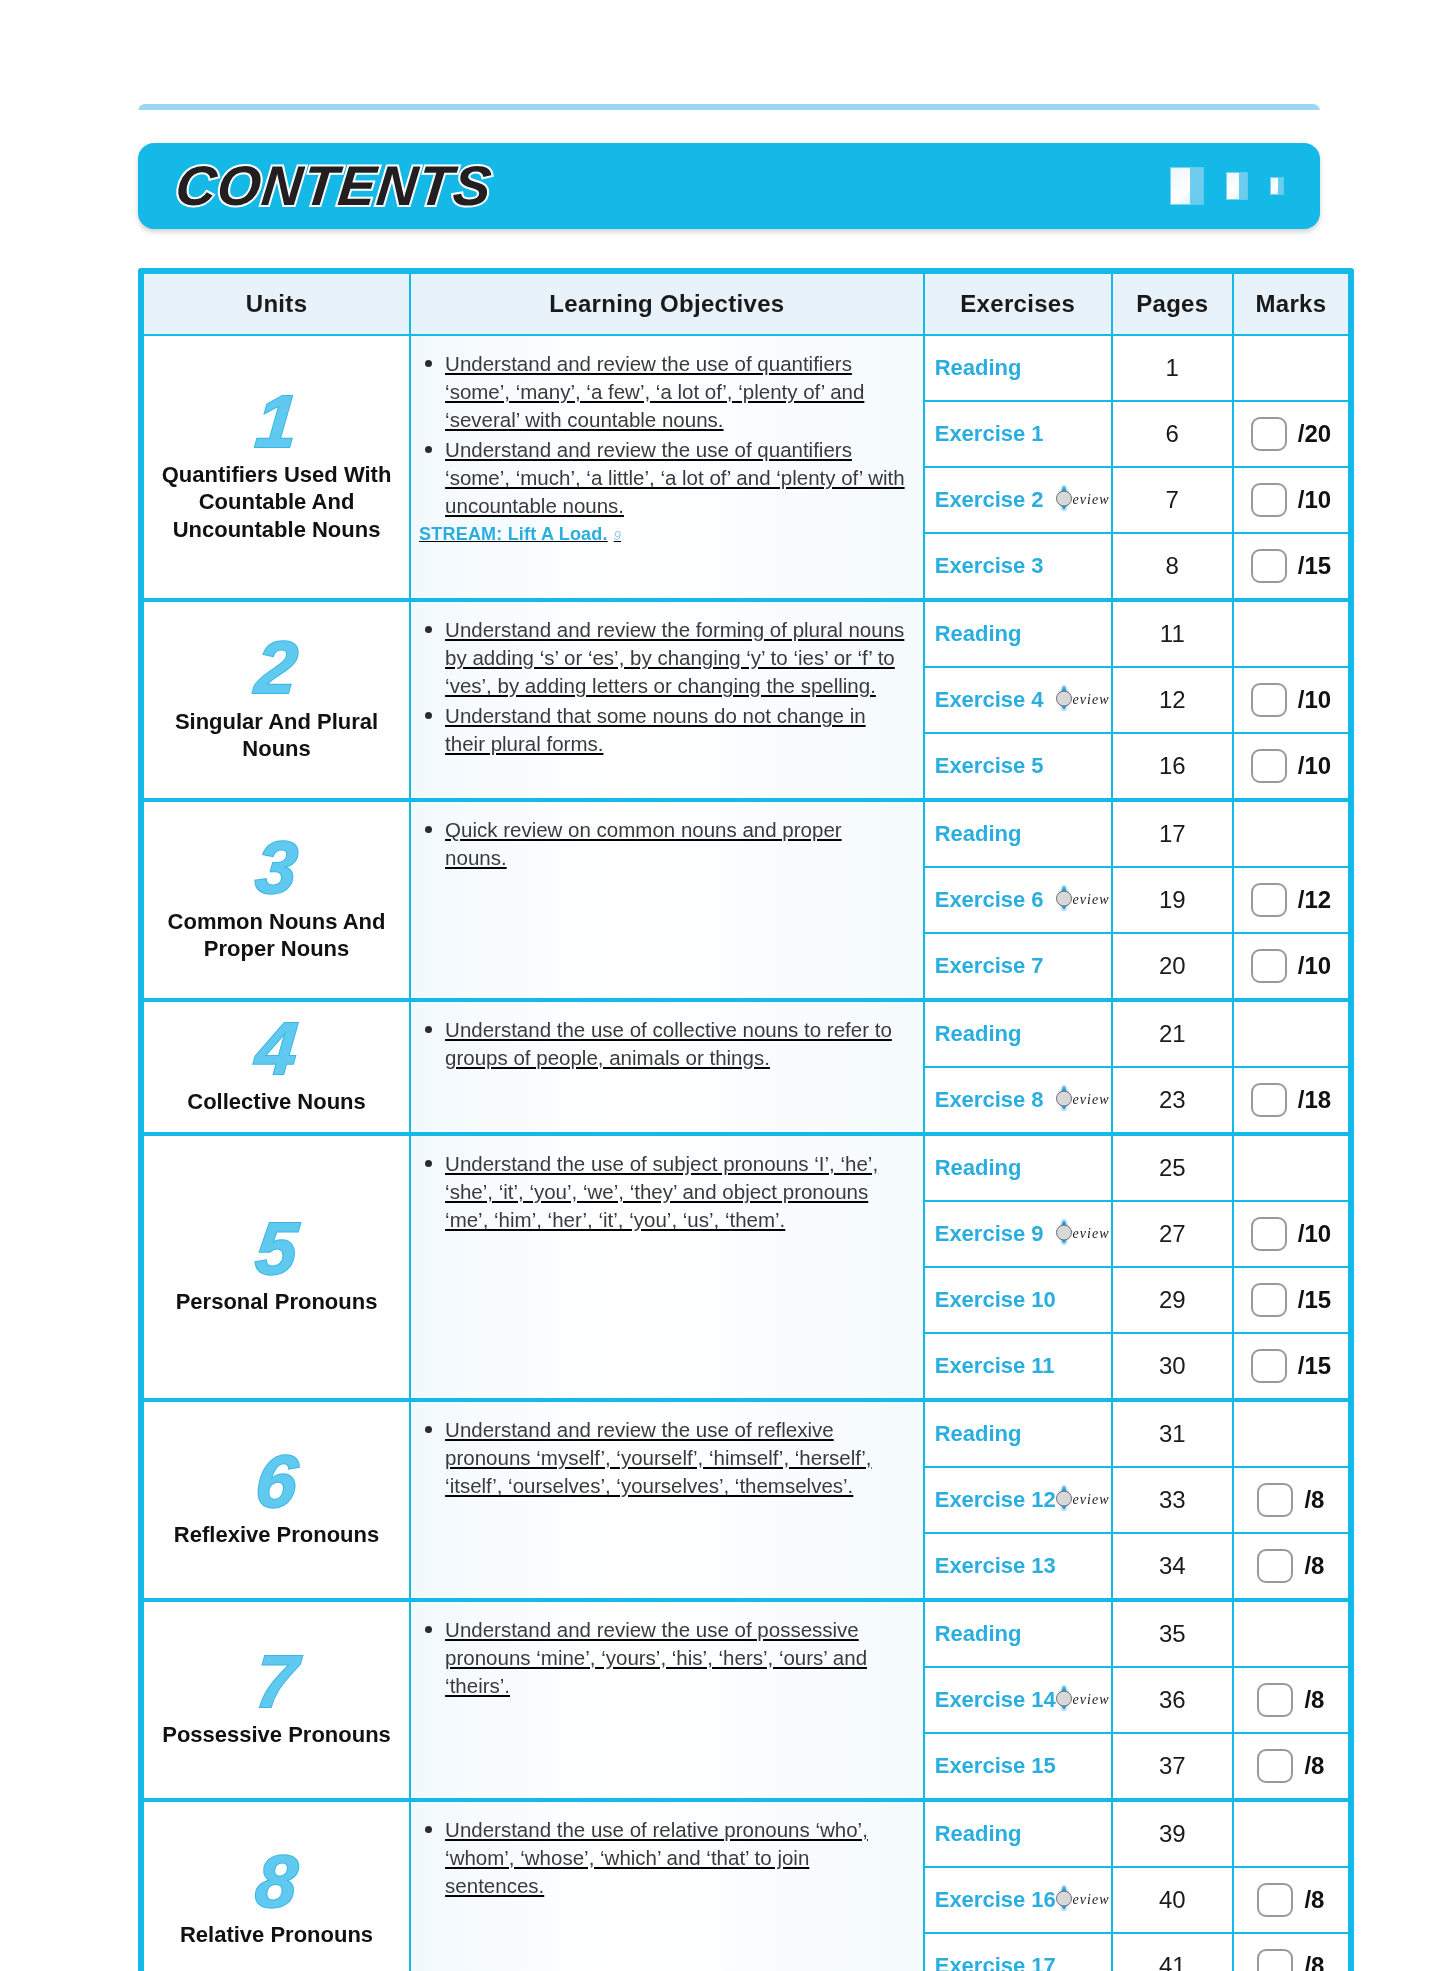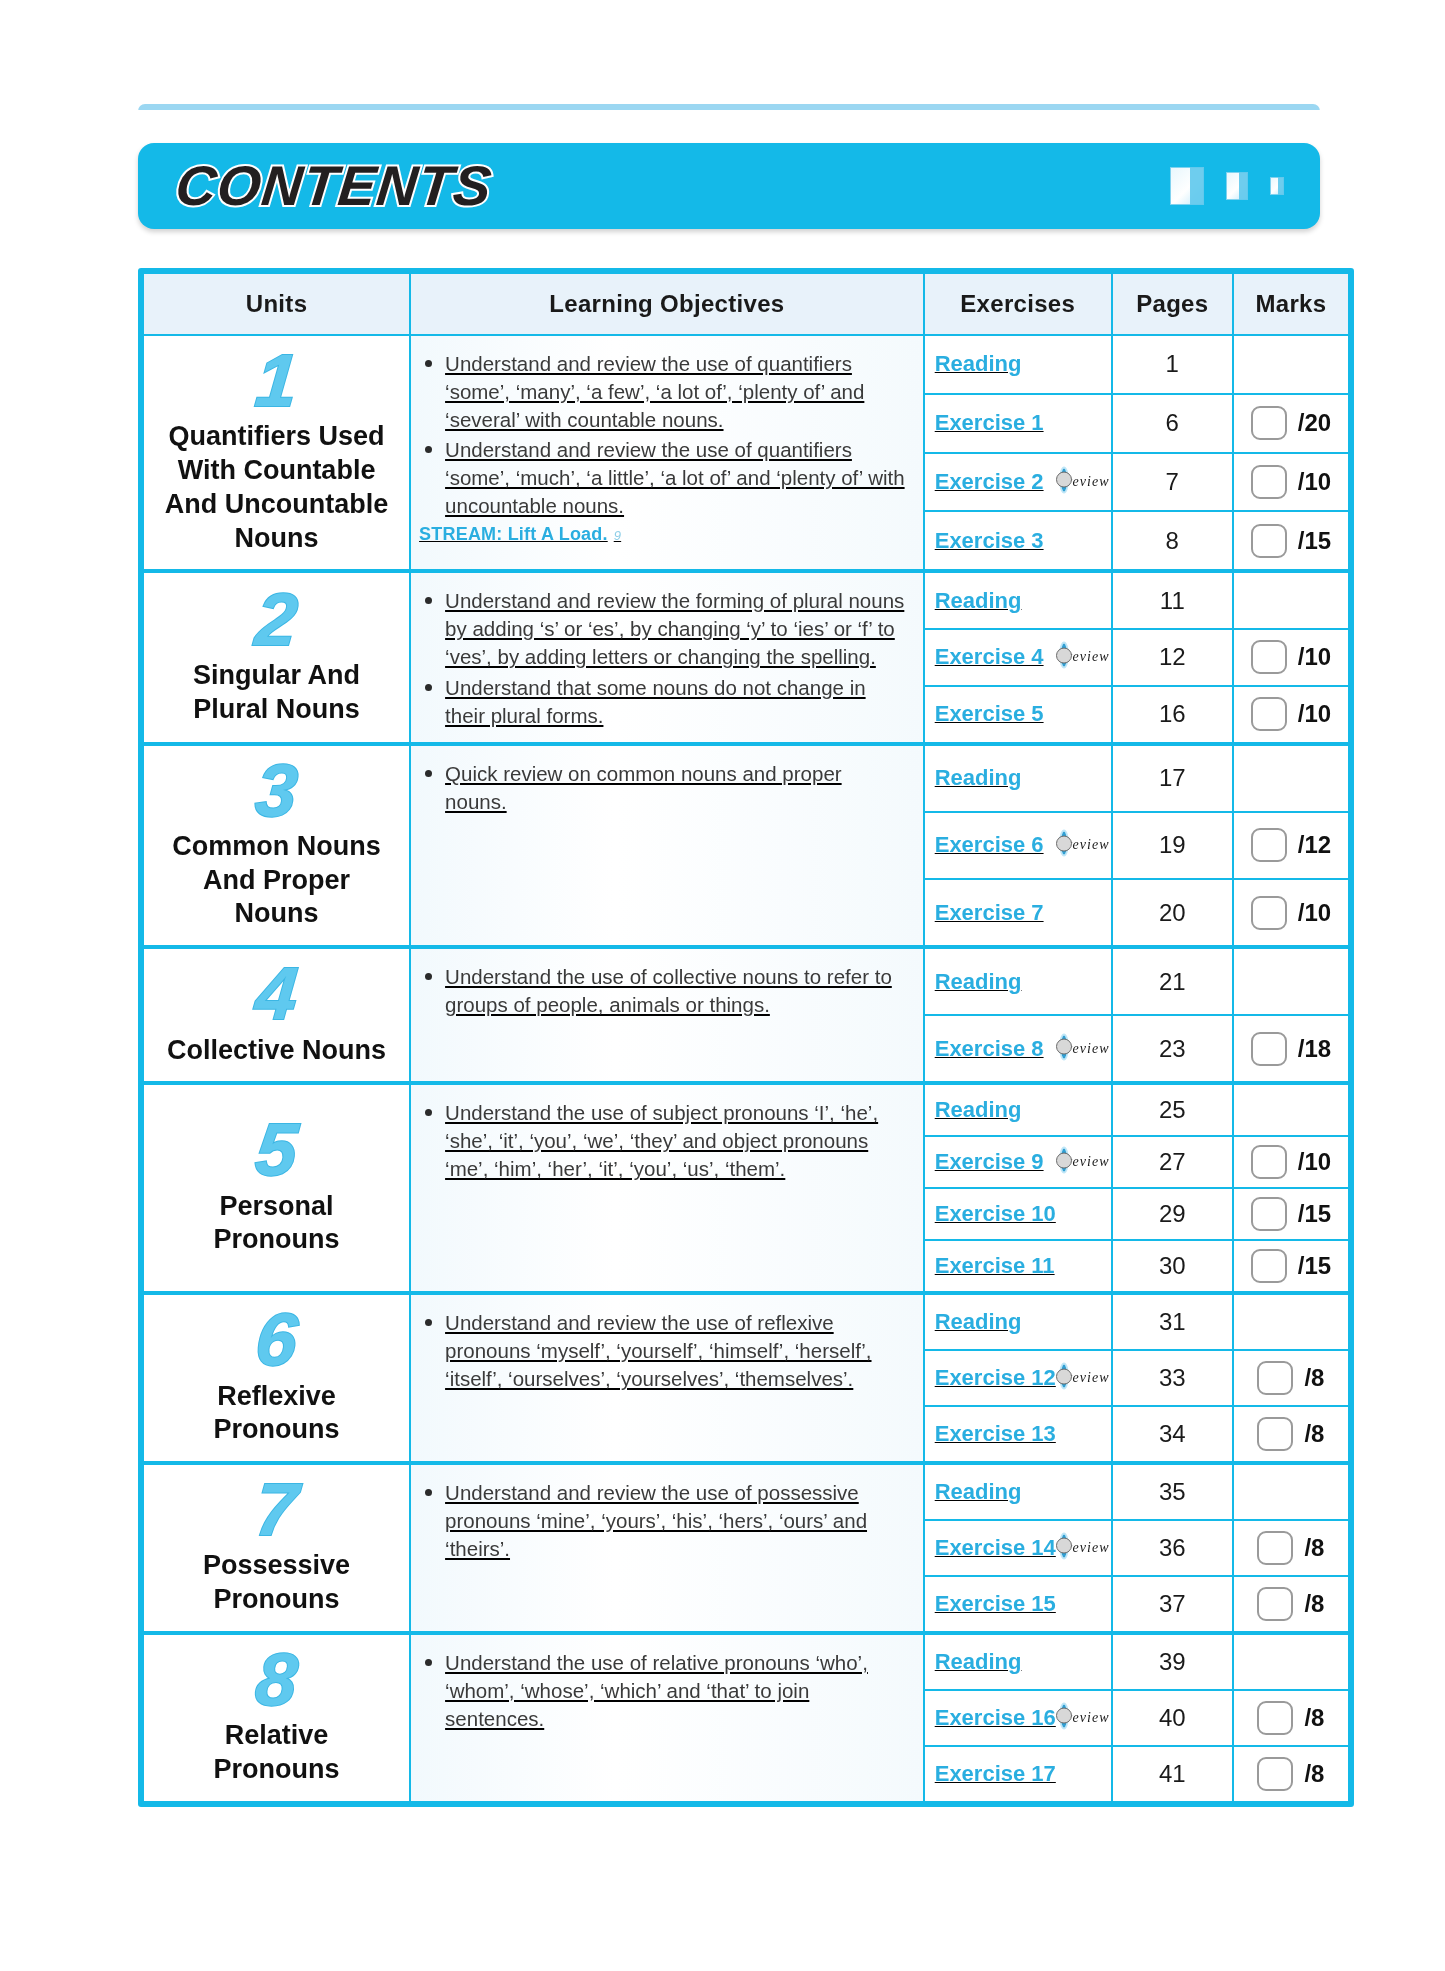--- a/index.html
+++ b/index.html
@@ -104,21 +104,21 @@
     font-style:italic;
     color:#5fc9ef;
     line-height:.95;
     -webkit-text-stroke:2px #3bb6e4;
     paint-order: stroke fill;
     margin-bottom:4px;
     transform:skewX(-5deg);
     display:block;
   }
   .unit-name {
-    font-size:27px; font-weight:bold; color:#111;
+    font-size:22px; font-weight:bold; color:#111;
     line-height:1.25;
     padding:0 10px;
   }
 
   
   .obj-cell {
     padding:14px 14px 10px 8px;
     background:linear-gradient(90deg,#f2f9fd 0%, #ffffff 40%, #f4fafd 100%);
     vertical-align:top;
     text-decoration:underline;
@@ -146,26 +146,25 @@
     color:#2aaee0;
     letter-spacing:.2px;
   }
   .stream .pg {
     font-size:13px; font-weight:normal; font-style:italic;
     color:#8fcfe8; margin-left:6px;
   }
 
   
   .ex-cell {
-    padding:12px 10px;
+    padding:19px 10px;
     vertical-align:middle;
     background:#ffffff;
     position:relative;
     height:1px;
-    text-decoration:underline;
   }
   .ex-label {
     font-size:22px; font-weight:bold; color:#2aaee0;
     white-space:nowrap;
   }
   .pg-cell {
     text-align:center; vertical-align:middle;
     font-size:24px; color:#1a1a1a;
     background:#ffffff;
     position:relative;

